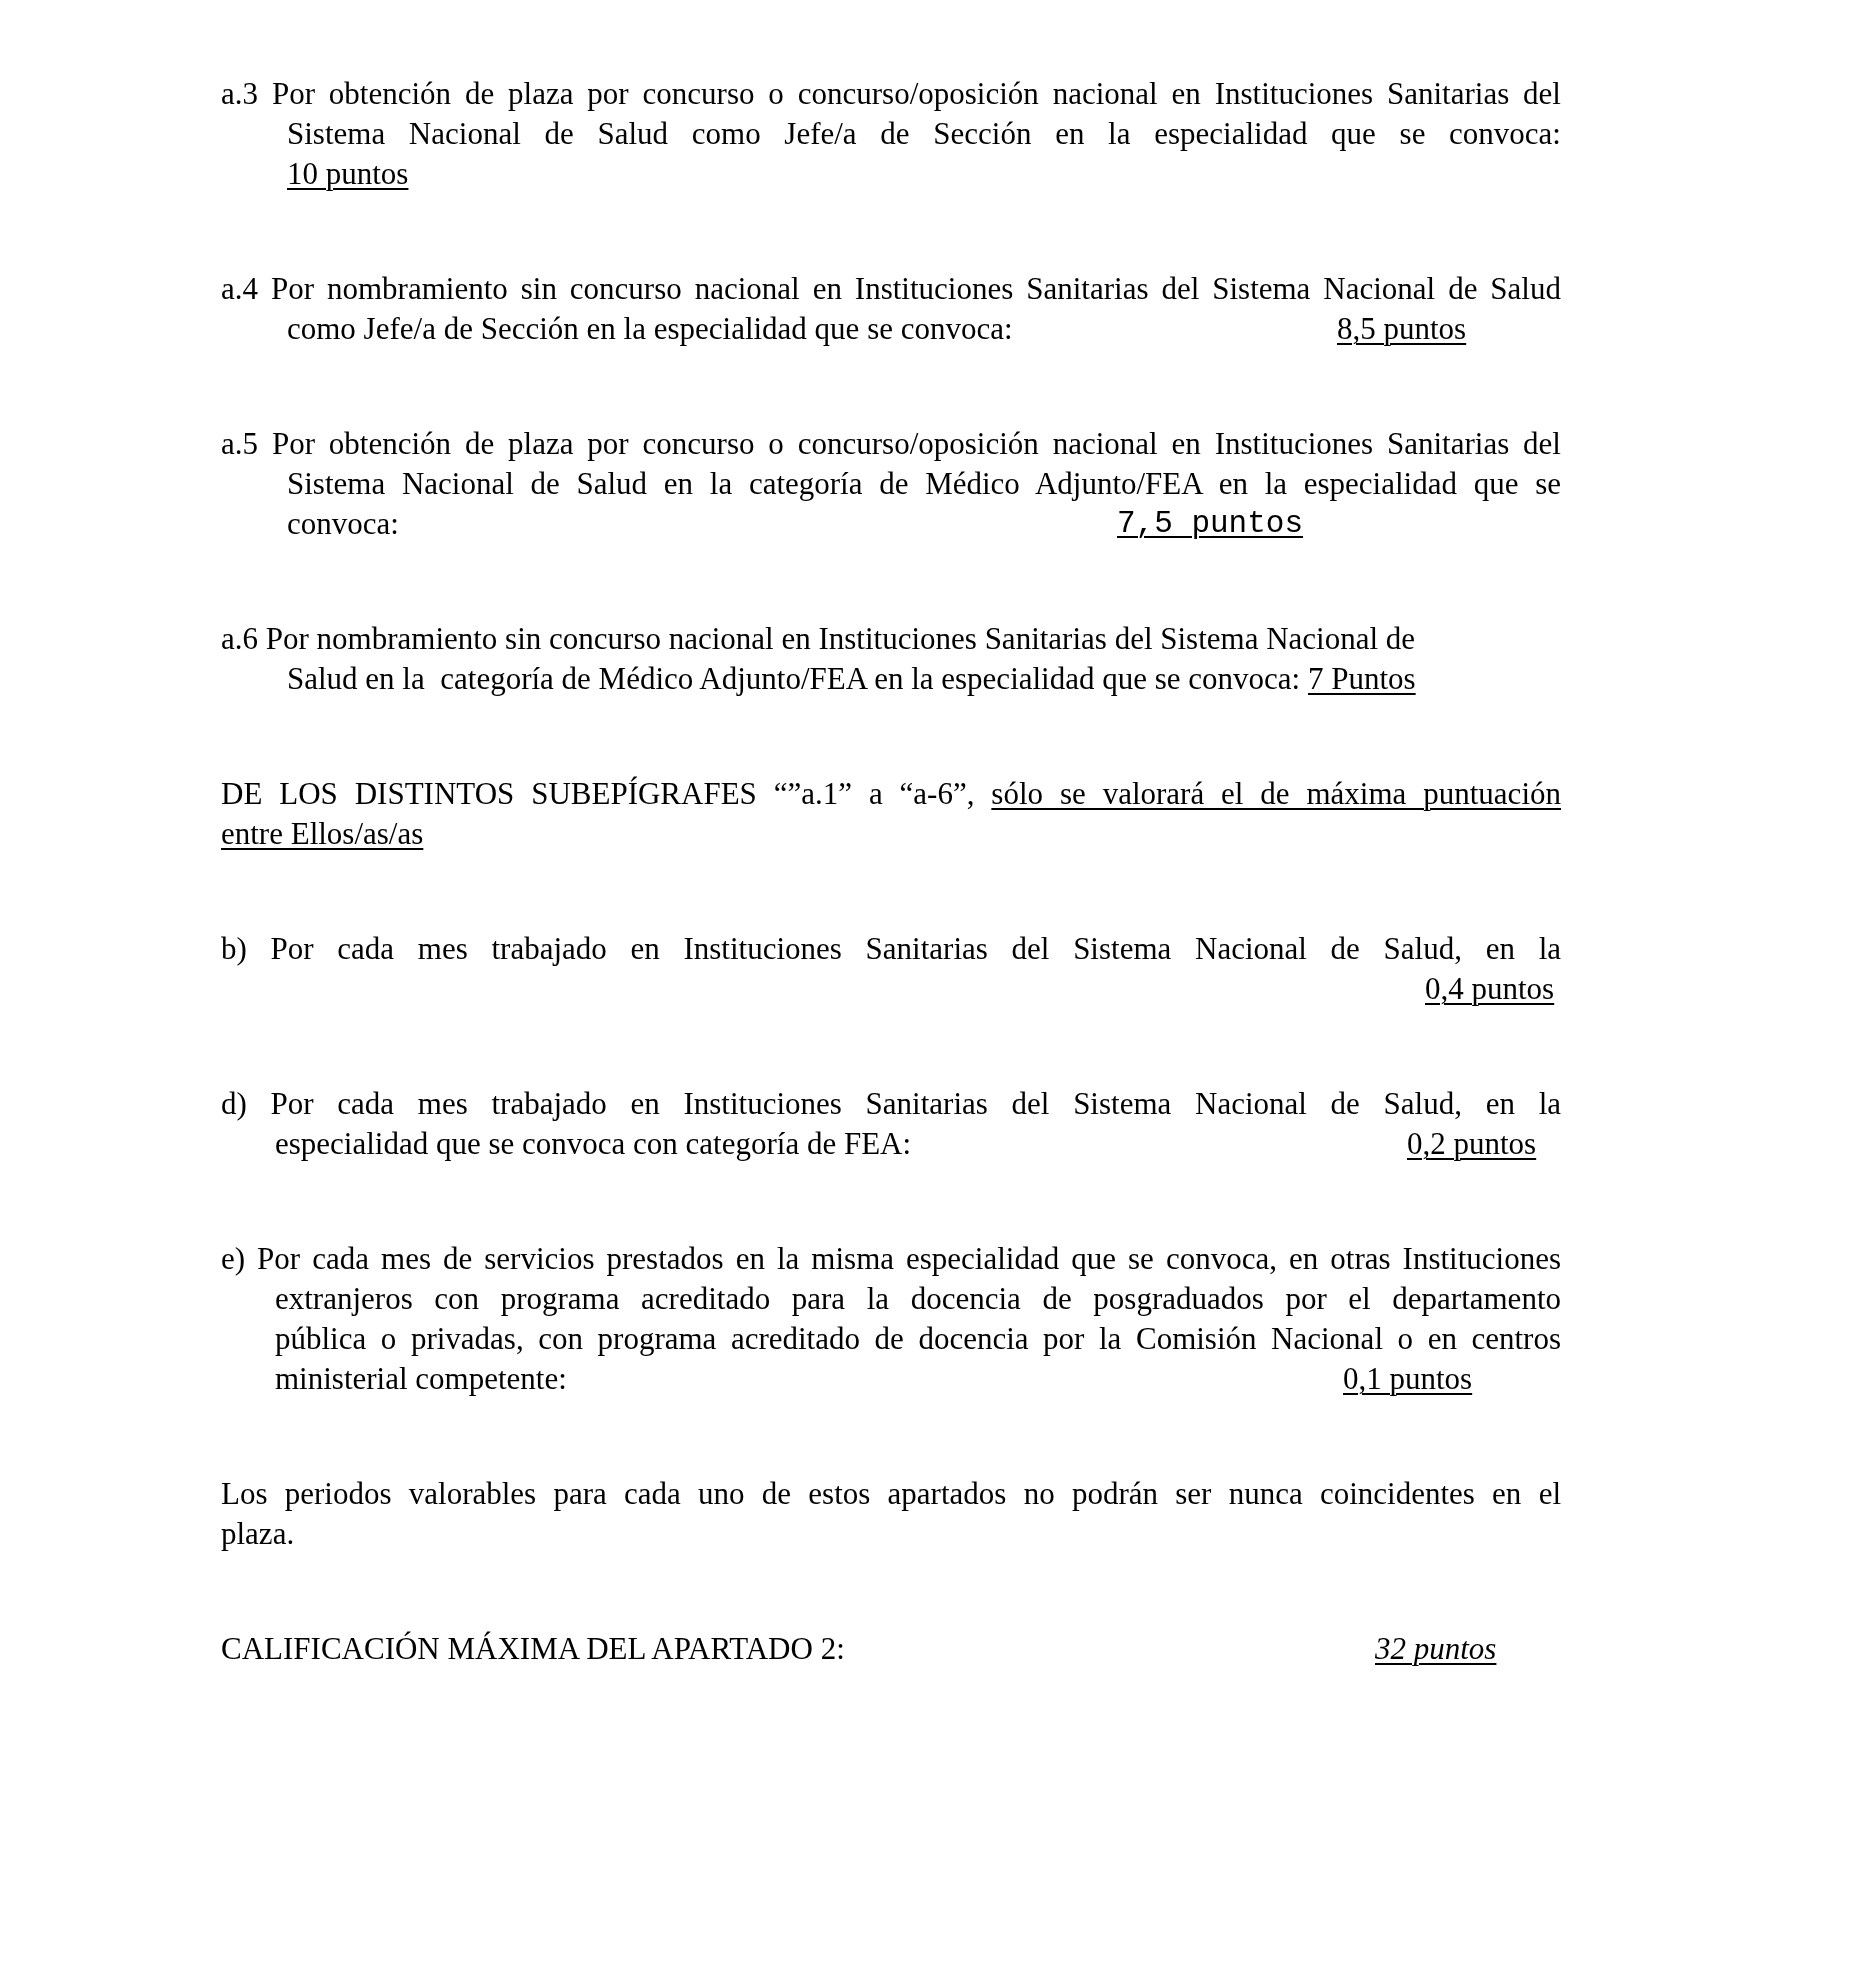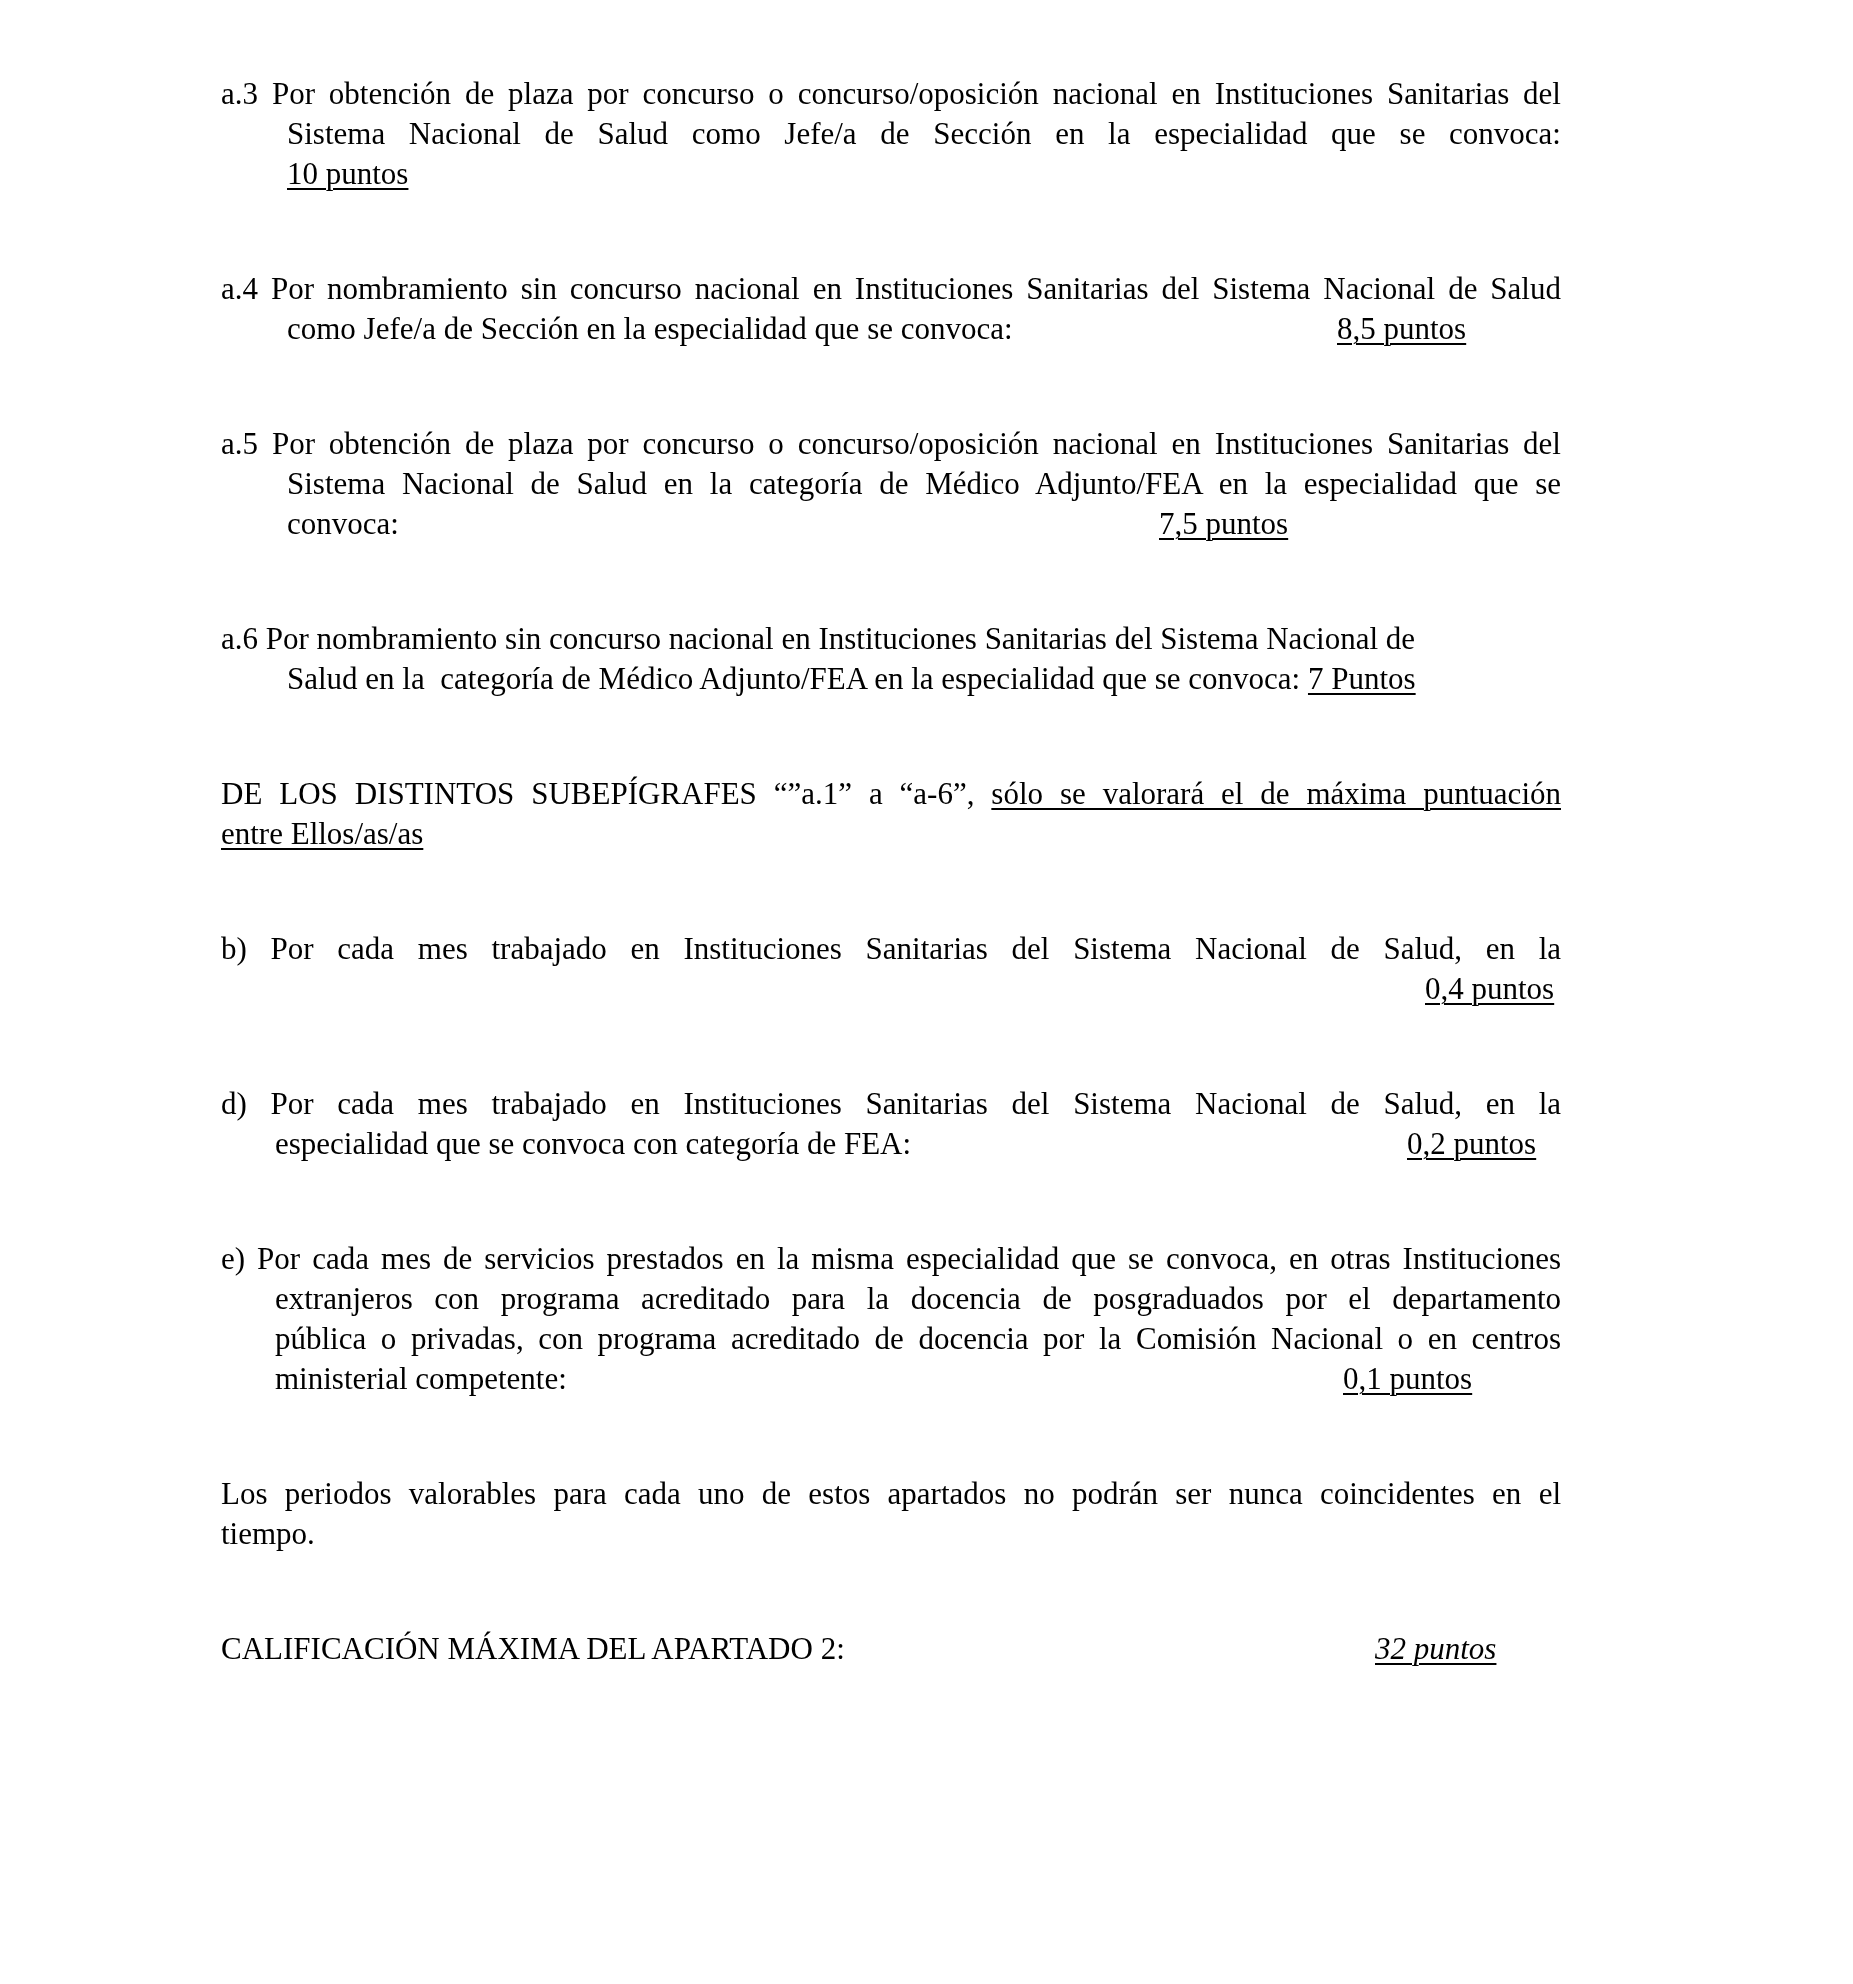--- a/index.html
+++ b/index.html
@@ -43,21 +43,21 @@
   .u {
     text-decoration: underline;
     text-decoration-thickness: 2.2px;
     text-underline-offset: 3.7px;
   }
   .i { font-style: italic; }
 
   
   .pts { position: absolute; }
   .para[data-name="item-a4"]           .pts { left: 1116px; }
-  .para[data-name="item-a5"]           .pts { left: 938px; }
+  .para[data-name="item-a5"]           .pts { left: 896px; font-family: Liberation Mono, monospace; }
   .para[data-name="item-b"]            .pts { left: 1204px; }
   .para[data-name="item-c"]            .pts { left: 1204px; }
   .para[data-name="item-d"]            .pts { left: 1186px; }
   .para[data-name="item-e"]            .pts { left: 1122px; }
   .para[data-name="calificacion-maxima"] .pts { left: 1154px; }
 </style>
 </head>
 <body data-name="document-body">
 
 <div class="page" data-name="document-page">
@@ -92,19 +92,19 @@
       <div class="line cont-b" data-name="item-d-line-2"><span class="" data-name="text-run">especialidad que se convoca con categoría de FEA:</span><span class="u pts" data-name="points-value">0,2 puntos</span></div>
     </div>
     <div class="para" data-name="item-e">
       <div class="line just hang-b" data-name="item-e-line-1"><span class="" data-name="text-run">e) Por cada mes de servicios prestados en la misma especialidad que se convoca, en otras Instituciones</span></div>
       <div class="line just cont-b" data-name="item-e-line-3"><span class="" data-name="text-run">extranjeros con programa acreditado para la docencia de posgraduados por el departamento</span></div>
       <div class="line just cont-b" data-name="item-e-line-2"><span class="" data-name="text-run">pública o privadas, con programa acreditado de docencia por la Comisión Nacional o en centros</span></div>
       <div class="line cont-b" data-name="item-e-line-4"><span class="" data-name="text-run">ministerial competente:</span><span class="u pts" data-name="points-value">0,1 puntos</span></div>
     </div>
     <div class="para" data-name="note-periodos">
       <div class="line just" data-name="note-periodos-line-1"><span class="" data-name="text-run">Los periodos valorables para cada uno de estos apartados no podrán ser nunca coincidentes en el</span></div>
-      <div class="line" data-name="note-periodos-line-2"><span class="" data-name="text-run">tiempo.</span></div>
+      <div class="line" data-name="note-periodos-line-2"><span class="" data-name="text-run">plaza.</span></div>
     </div>
     <div class="para" data-name="calificacion-maxima">
       <div class="line" data-name="calificacion-maxima-line-1"><span class="" data-name="text-run">CALIFICACIÓN MÁXIMA DEL APARTADO 2:</span><span class="u i pts" data-name="points-value">32 puntos</span></div>
     </div>
   </div>
 
 
 </body></html>

